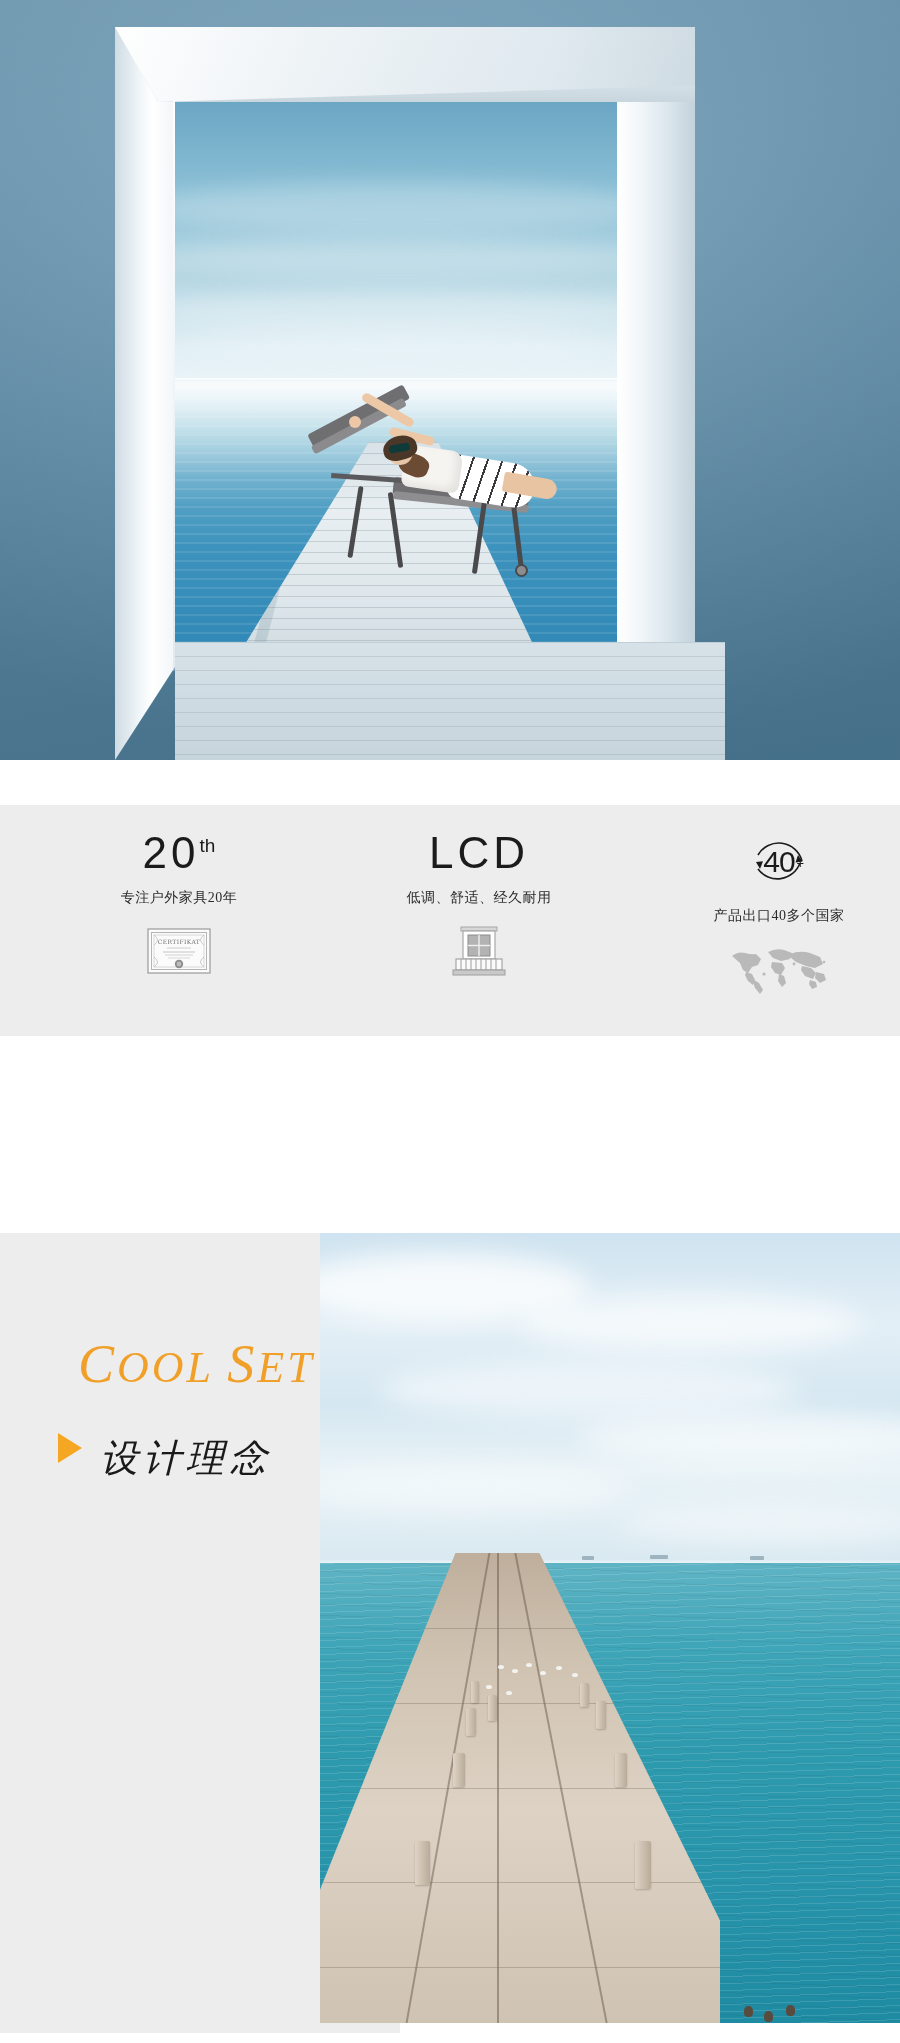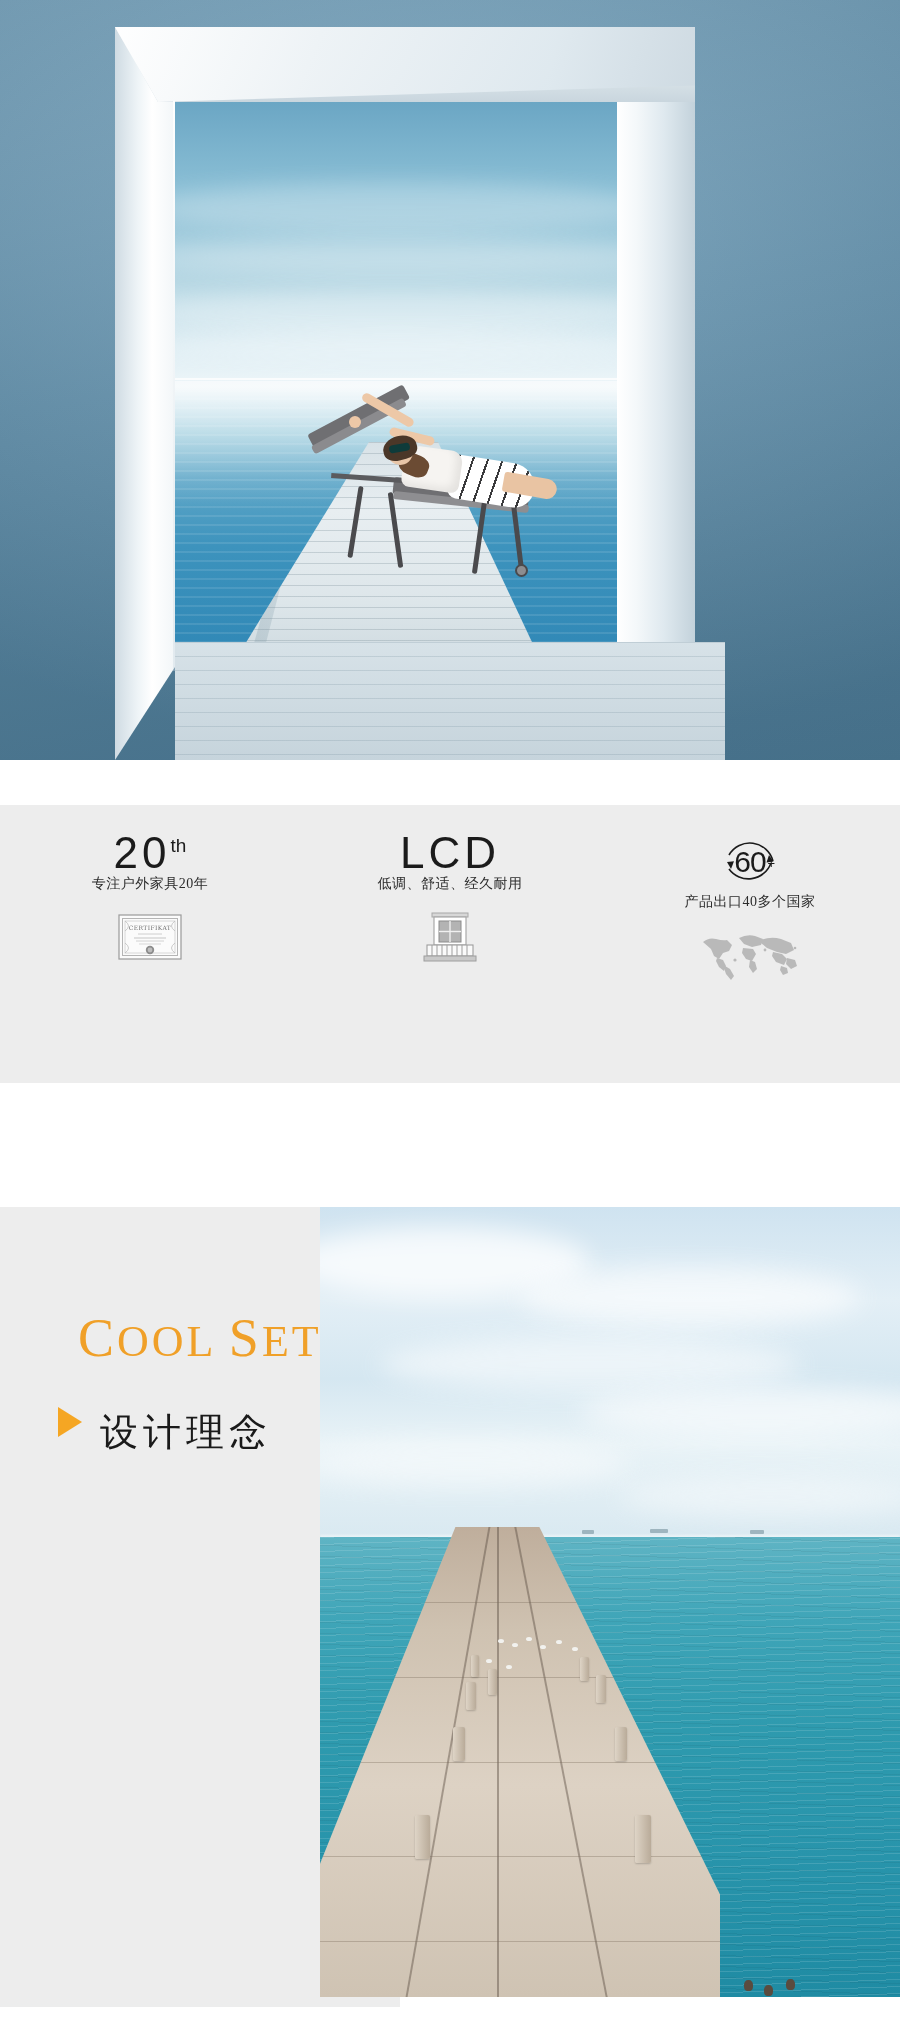--- a/index.html
+++ b/index.html
@@ -107,37 +107,37 @@
       border-radius:6px 26px 22px 10px; }
   .m-legs { position:absolute; left:178px; top:74px; width:54px; height:20px; border-radius:4px 14px 14px 4px;
       background:#e9c4a3; transform:rotate(10deg); }
   .floor-ext { position:absolute; left:175px; bottom:0; width:550px; height:118px;
       background:linear-gradient(180deg,#d7e2e8 0%,#c6d4dc 100%);
       clip-path:polygon(0 0, 100% 0, 118% 100%, -18% 100%); }
   .floor-ext-lines { position:absolute; inset:0;
       background:repeating-linear-gradient(180deg, rgba(110,135,150,.22) 0 1px, rgba(255,255,255,0) 1px 14px); }
 
   
-  .features { position:absolute; left:0; top:805px; width:900px; height:278px; background:#ededed; }
+  .features { position:absolute; left:0; top:805px; width:900px; height:231px; background:#ededed;padding-left:29px; }
   .feat-row { display:flex; width:900px; height:230px; padding-top:26px; }
   .feat { flex:1; display:flex; flex-direction:column; align-items:center; }
   .feat-big { font-size:44px; letter-spacing:4px; color:#1b1b1b; font-weight:300; line-height:1; position:relative; }
   .feat-big .sup { font-size:19px; vertical-align:super; letter-spacing:0; font-weight:400; }
-  .feat-sub { font-size:14px; color:#2b2b2b;
+  .feat-sub { margin-top:14px; font-size:14px; color:#2b2b2b;
       font-family:"Liberation Serif", serif; letter-spacing:.5px; }
   .feat-ico { margin-top:16px; height:56px; display:flex; align-items:center; justify-content:center; }
 
   
   .circ { width:62px; height:62px; position:relative; display:flex; align-items:center; justify-content:center; }
   .circ svg { position:absolute; left:0; top:0; }
   .circ .num { font-size:30px; color:#1b1b1b; font-weight:400; letter-spacing:-1px; position:relative; z-index:2; }
   .circ .plus { font-size:13px; position:absolute; right:2px; top:26px; color:#1b1b1b; z-index:2; }
 
   
-  .design { position:absolute; left:0; top:1207px; width:712px; height:800px; }
+  .design { position:absolute; left:0; top:1233px; width:712px; height:800px;font-style:italic; }
   .design-panel { position:absolute; left:0; top:0; width:400px; height:800px; background:#ededed; }
   .cool { position:absolute; left:78px; top:100px; font-family:"Liberation Serif", serif;
       font-size:44px; color:#f0a028; letter-spacing:3px; }
   .cool .cap { font-size:54px; }
   .idea { position:absolute; left:58px; top:200px; display:flex; align-items:flex-start; }
   .tri { width:0; height:0; border-top:15px solid transparent; border-bottom:15px solid transparent;
       border-left:24px solid #f5a623; margin-right:18px; }
   .idea-t { font-size:38px; color:#1a1a1a; letter-spacing:5px; font-weight:400; }
   .lines { position:absolute; left:80px; top:272px; }
   .ln { font-size:17px; color:#6b7073; letter-spacing:7px; margin-bottom:20px;
@@ -281,21 +281,21 @@
 
     <div class="feat">
       <div class="feat-big">
         <div class="circ">
           <svg width="62" height="62" viewBox="0 0 62 62" aria-hidden="true">
             <path d="M10 24 A24 24 0 0 1 54 30" fill="none" stroke="#1b1b1b" stroke-width="1.6"></path>
             <path d="M52 32 A24 24 0 0 1 10 38" fill="none" stroke="#1b1b1b" stroke-width="1.6"></path>
             <path d="M50 24 L54.5 30.5 L47.5 31.5 Z" fill="#1b1b1b"></path>
             <path d="M12 38 L8 31 L15 30.2 Z" fill="#1b1b1b"></path>
           </svg>
-          <span class="num">60</span>
+          <span class="num">40</span>
           <span class="plus">+</span>
         </div>
       </div>
       <div class="feat-sub">产品出口40多个国家</div>
       <div class="feat-ico">
         <svg width="110" height="50" viewBox="0 0 110 50" aria-hidden="true" fill="#b9b9b9">
           <path d="M8 12 q6-5 13-3 t11 1 l5 5 -3 6 -6 2 -4 6 -5-3 -3-7 z"></path>
           <path d="M22 28 l6 2 3 6 -2 5 -5-4 -3-6 z"></path>
           <path d="M30 36 l5 3 4 7 -3 4 -5-6 -2-6 z"></path>
           <path d="M44 8 q8-4 16-2 l8 3 -2 6 -9 2 -8-3 z"></path>

